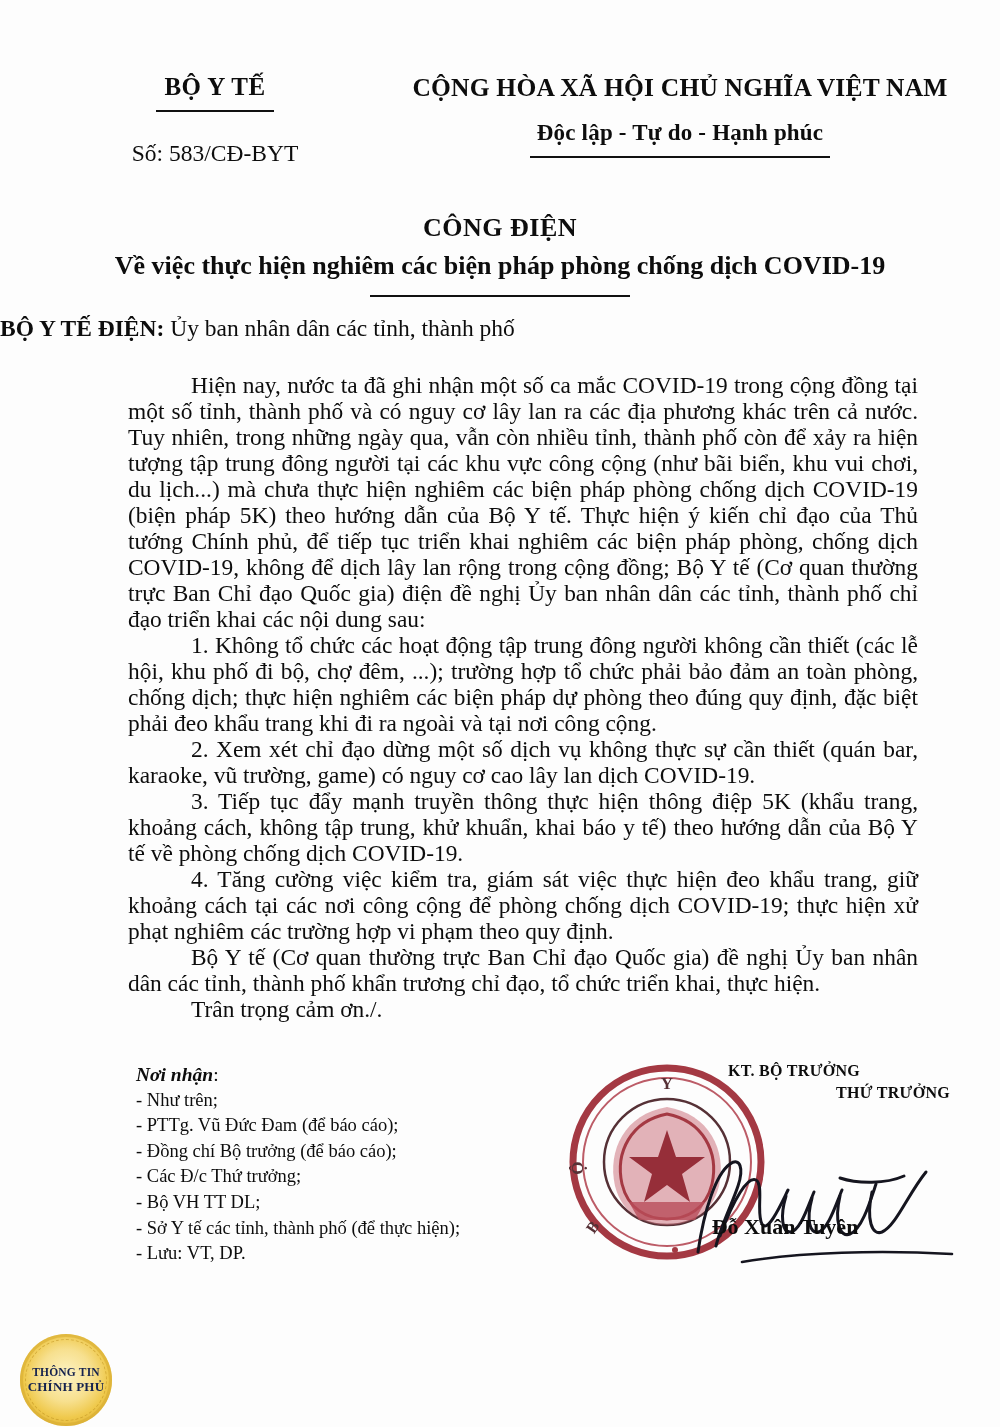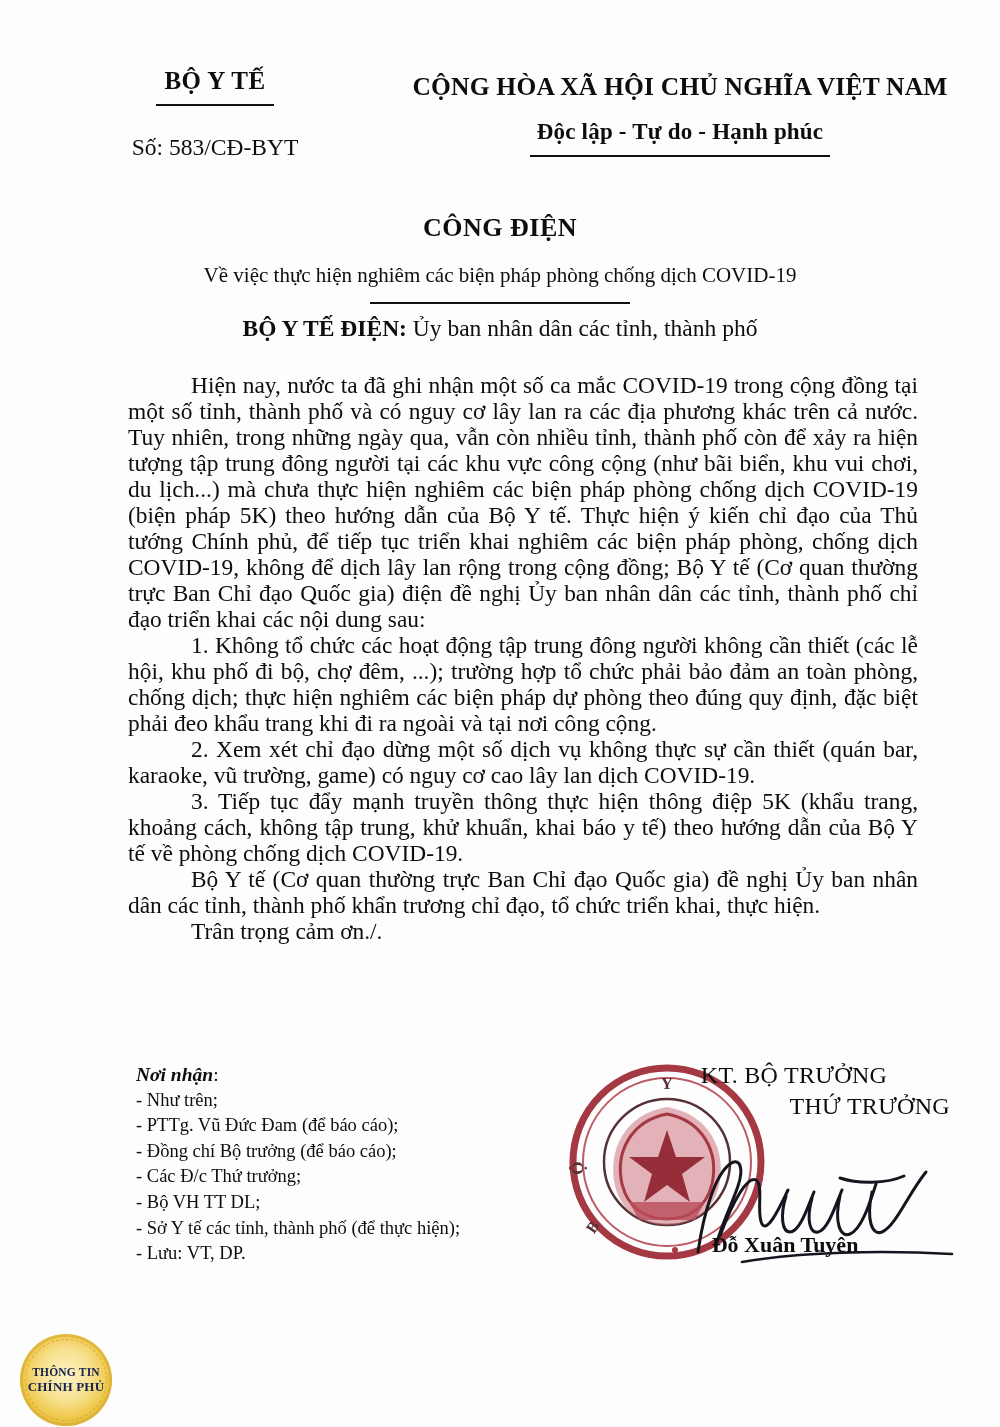--- a/index.html
+++ b/index.html
@@ -18,25 +18,25 @@
   }
   .page {
     position: absolute;
     inset: 0;
     background: #fdfdfd;
   }
 
   
   .header {
     position: absolute;
-    top: 67px;
+    top: 73px;
     left: 0;
     width: 1000px;
     display: flex;
-    align-items: center;
+    align-items: flex-start;
   }
   .hdr-left {
     width: 370px;
     text-align: center;
     padding-left: 30px;
   }
   .hdr-right {
     width: 560px;
     text-align: center;
   }
@@ -85,36 +85,36 @@
     left: 0;
     width: 1000px;
     text-align: center;
   }
   .doc-kind {
     font-weight: bold;
     font-size: 26px;
     letter-spacing: 0.5px;
   }
   .doc-subject {
-    font-weight: normal;
-    font-size: 21px;
-    margin-top: 20px;
+    font-weight: bold;
+    font-size: 26px;
+    margin-top: 8px;
   }
   .title-rule {
     width: 260px;
     height: 2px;
     background: #111;
     margin: 14px auto 0 auto;
   }
   .addressee {
     position: absolute;
     top: 315px;
     left: 0;
     width: 1000px;
-    text-align: center;
+    text-align: left;
     font-size: 23.5px;
   }
   .addressee b { font-weight: bold; }
 
   
   .body-text {
     position: absolute;
     top: 372px;
     left: 128px;
     width: 790px;
@@ -159,22 +159,22 @@
 
   
   .signature {
     position: absolute;
     left: 620px;
     top: 0;
     width: 330px;
     text-align: center;
   }
   .sig-role1, .sig-role2 {
-    font-weight: normal;
-    font-size: 24px;
+    font-weight: bold;
+    font-size: 16px;
     letter-spacing: 0.3px;
     position: relative;
     z-index: 3;
   }
   .sig-role1 { padding-left: 18px; }
   .sig-role2 { margin-top: 4px; padding-left: 6px; text-align: right; }
   .sig-name {
     font-weight: bold;
     font-size: 22px;
     margin-top: 112px;
@@ -266,20 +266,21 @@
   <div class="addressee">
     <b>BỘ Y TẾ ĐIỆN:</b>
     <span>Ủy ban nhân dân các tỉnh, thành phố</span>
   </div>
 
   <div class="body-text">
     <p>Hiện nay, nước ta đã ghi nhận một số ca mắc COVID-19 trong cộng đồng tại một số tỉnh, thành phố và có nguy cơ lây lan ra các địa phương khác trên cả nước. Tuy nhiên, trong những ngày qua, vẫn còn nhiều tỉnh, thành phố còn để xảy ra hiện tượng tập trung đông người tại các khu vực công cộng (như bãi biển, khu vui chơi, du lịch...) mà chưa thực hiện nghiêm các biện pháp phòng chống dịch COVID-19 (biện pháp 5K) theo hướng dẫn của Bộ Y tế. Thực hiện ý kiến chỉ đạo của Thủ tướng Chính phủ, để tiếp tục triển khai nghiêm các biện pháp phòng, chống dịch COVID-19, không để dịch lây lan rộng trong cộng đồng; Bộ Y tế (Cơ quan thường trực Ban Chỉ đạo Quốc gia) điện đề nghị Ủy ban nhân dân các tỉnh, thành phố chỉ đạo triển khai các nội dung sau:</p>
     <p>1. Không tổ chức các hoạt động tập trung đông người không cần thiết (các lễ hội, khu phố đi bộ, chợ đêm, ...); trường hợp tổ chức phải bảo đảm an toàn phòng, chống dịch; thực hiện nghiêm các biện pháp dự phòng theo đúng quy định, đặc biệt phải đeo khẩu trang khi đi ra ngoài và tại nơi công cộng.</p>
     <p>2. Xem xét chỉ đạo dừng một số dịch vụ không thực sự cần thiết (quán bar, karaoke, vũ trường, game) có nguy cơ cao lây lan dịch COVID-19.</p>
     <p>3. Tiếp tục đẩy mạnh truyền thông thực hiện thông điệp 5K (khẩu trang, khoảng cách, không tập trung, khử khuẩn, khai báo y tế) theo hướng dẫn của Bộ Y tế về phòng chống dịch COVID-19.</p>
+    <p>4. Tăng cường việc kiểm tra, giám sát việc thực hiện đeo khẩu trang, giữ khoảng cách tại các nơi công cộng để phòng chống dịch COVID-19; thực hiện xử phạt nghiêm các trường hợp vi phạm theo quy định.</p>
     <p>Bộ Y tế (Cơ quan thường trực Ban Chỉ đạo Quốc gia) đề nghị Ủy ban nhân dân các tỉnh, thành phố khẩn trương chỉ đạo, tổ chức triển khai, thực hiện.</p>
     <p>Trân trọng cảm ơn./.</p>
   </div>
 
   <div class="footer">
 
     <div class="recipients">
       <div class="rec-title"><span>Nơi nhận</span><span class="plain">:</span></div>
       <ul>
         <li>- Như trên;</li>

